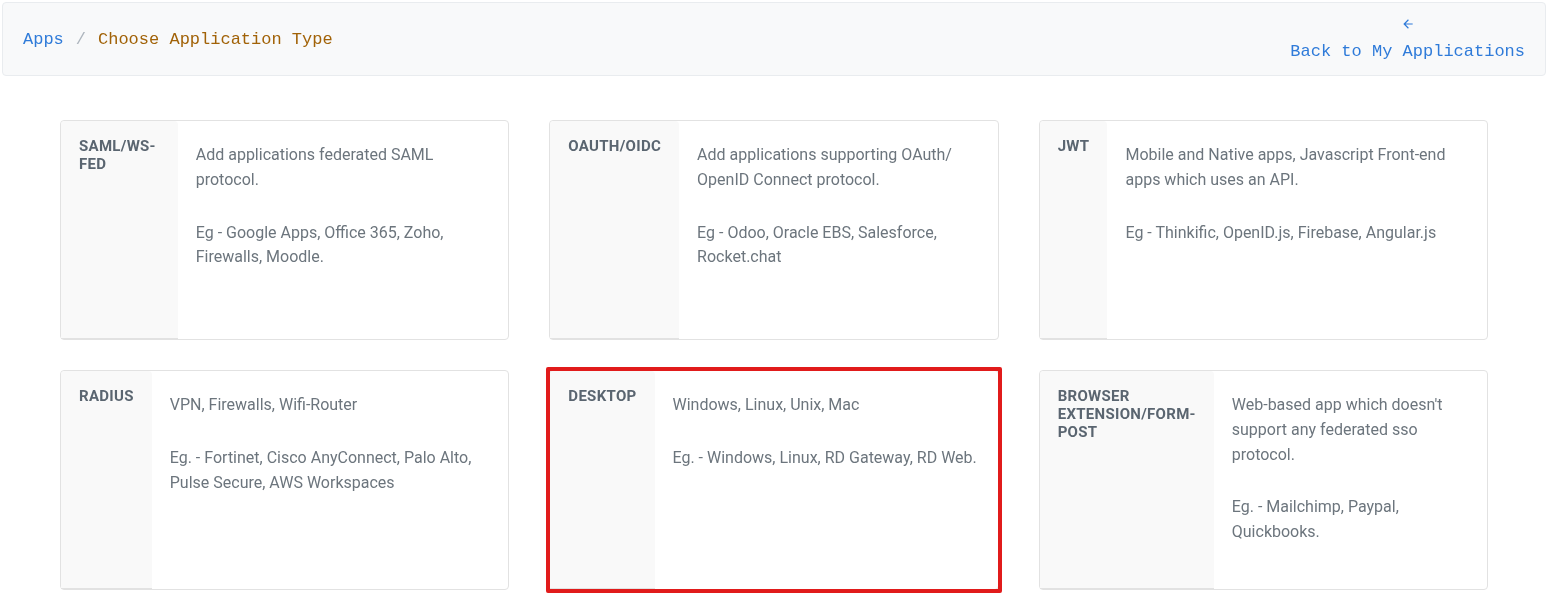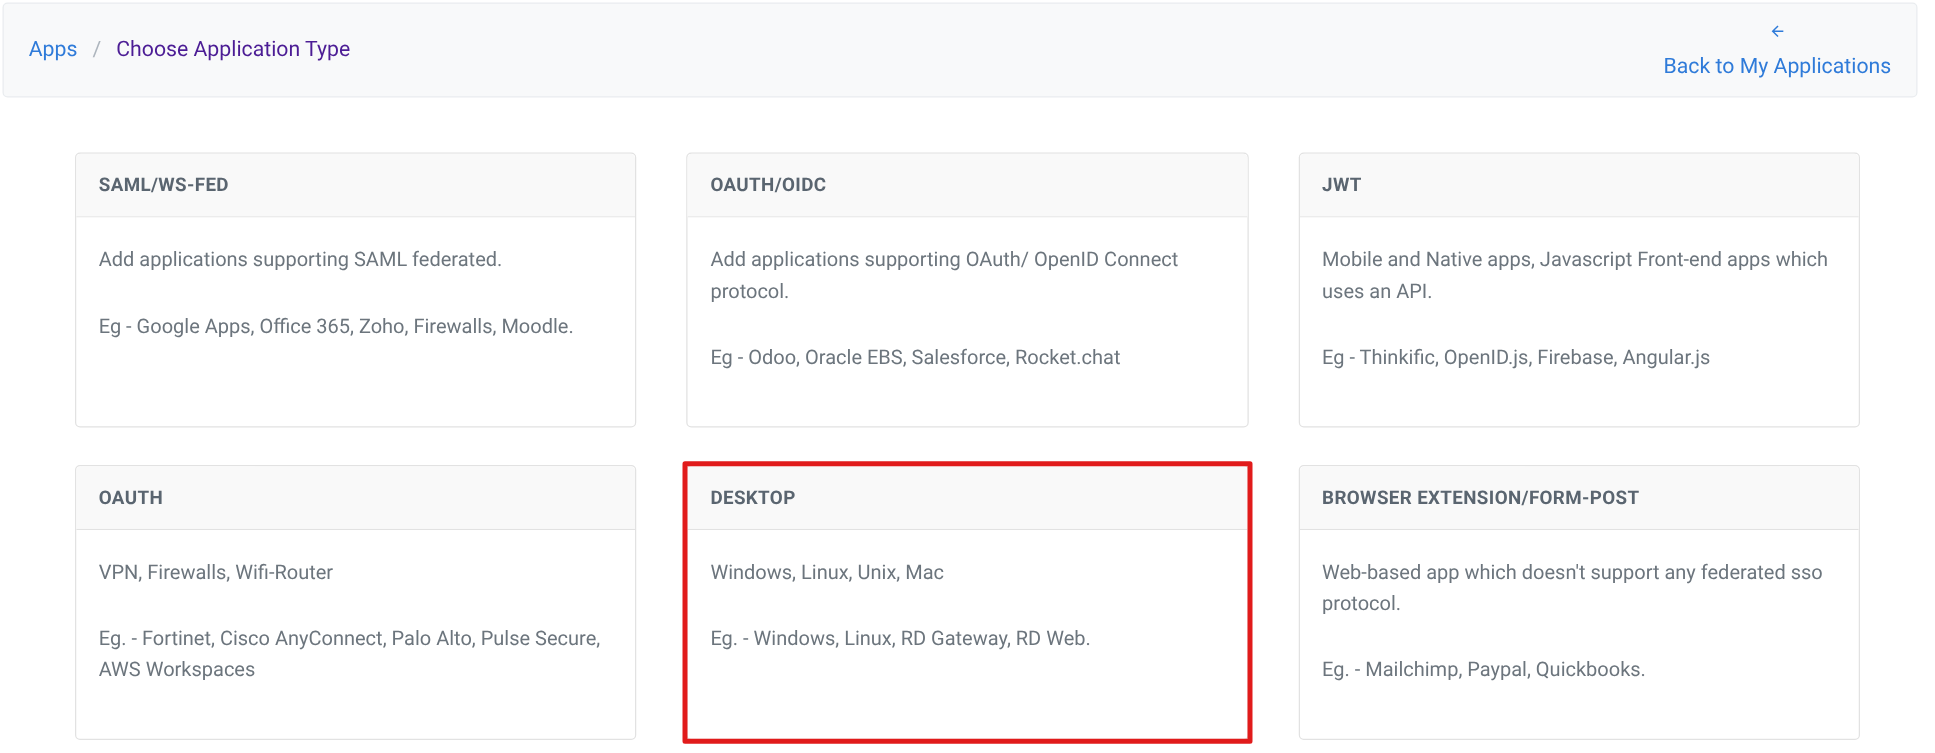--- a/index.html
+++ b/index.html
@@ -10,37 +10,38 @@
     width: 1548px;
   }
   .topbar {
     background: #f8f9fa;
     border: 1px solid #e9ecef;
     border-radius: 4px;
     padding: 14px 20px;
     display: flex;
     justify-content: space-between;
     align-items: center;
-    margin: 2px 14px 0 2px;
+    margin: 2px 2px 0 2px;
+    font-family: Liberation Mono, monospace;
   }
   .breadcrumb {
     display: flex;
     align-items: center;
     gap: 12px;
     font-size: 17px;
   }
   .breadcrumb .crumb-link {
     color: #2f7bd9;
     cursor: pointer;
   }
   .breadcrumb .sep {
     color: #adb5bd;
   }
   .breadcrumb .crumb-current {
-    color: #4c1d95;
+    color: #a16207;
   }
   .back-link {
     color: #2f7bd9;
     display: flex;
     align-items: center;
     gap: 6px;
     font-size: 17px;
     cursor: pointer;
     flex-direction: column;
   }
@@ -52,21 +53,21 @@
   .grid {
     display: grid;
     grid-template-columns: repeat(3, 1fr);
     gap: 30px 40px;
   }
   .card {
     border: 1px solid #e2e2e2;
     border-radius: 4px;
     background: #ffffff;
     display: flex;
-    flex-direction: column;
+    flex-direction: row;
     min-height: 220px;
     cursor: pointer;
   }
   .card-header {
     background: #f9f9f9;
     border-bottom: 1px solid #e2e2e2;
     padding: 16px 18px;
     font-weight: 700;
     font-size: 15px;
     color: #5a6570;
@@ -112,21 +113,21 @@
     <span>Back to My Applications</span>
   </a>
 </div>
 
 <div class="content">
   <div class="grid">
 
     <div class="card">
       <div class="card-header">SAML/WS-FED</div>
       <div class="card-body">
-        <div>Add applications supporting SAML federated.</div>
+        <div>Add applications federated SAML protocol.</div>
         <div>Eg - Google Apps, Office 365, Zoho, Firewalls, Moodle.</div>
       </div>
     </div>
 
     <div class="card">
       <div class="card-header">OAUTH/OIDC</div>
       <div class="card-body">
         <div>Add applications supporting OAuth/ OpenID Connect protocol.</div>
         <div>Eg - Odoo, Oracle EBS, Salesforce, Rocket.chat</div>
       </div>
@@ -134,21 +135,21 @@
 
     <div class="card">
       <div class="card-header">JWT</div>
       <div class="card-body">
         <div>Mobile and Native apps, Javascript Front-end apps which uses an API.</div>
         <div>Eg - Thinkific, OpenID.js, Firebase, Angular.js</div>
       </div>
     </div>
 
     <div class="card">
-      <div class="card-header">OAUTH</div>
+      <div class="card-header">RADIUS</div>
       <div class="card-body">
         <div>VPN, Firewalls, Wifi-Router</div>
         <div>Eg. - Fortinet, Cisco AnyConnect, Palo Alto, Pulse Secure, AWS Workspaces</div>
       </div>
     </div>
 
     <div class="card highlighted">
       <div class="card-header">DESKTOP</div>
       <div class="card-body">
         <div>Windows, Linux, Unix, Mac</div>

